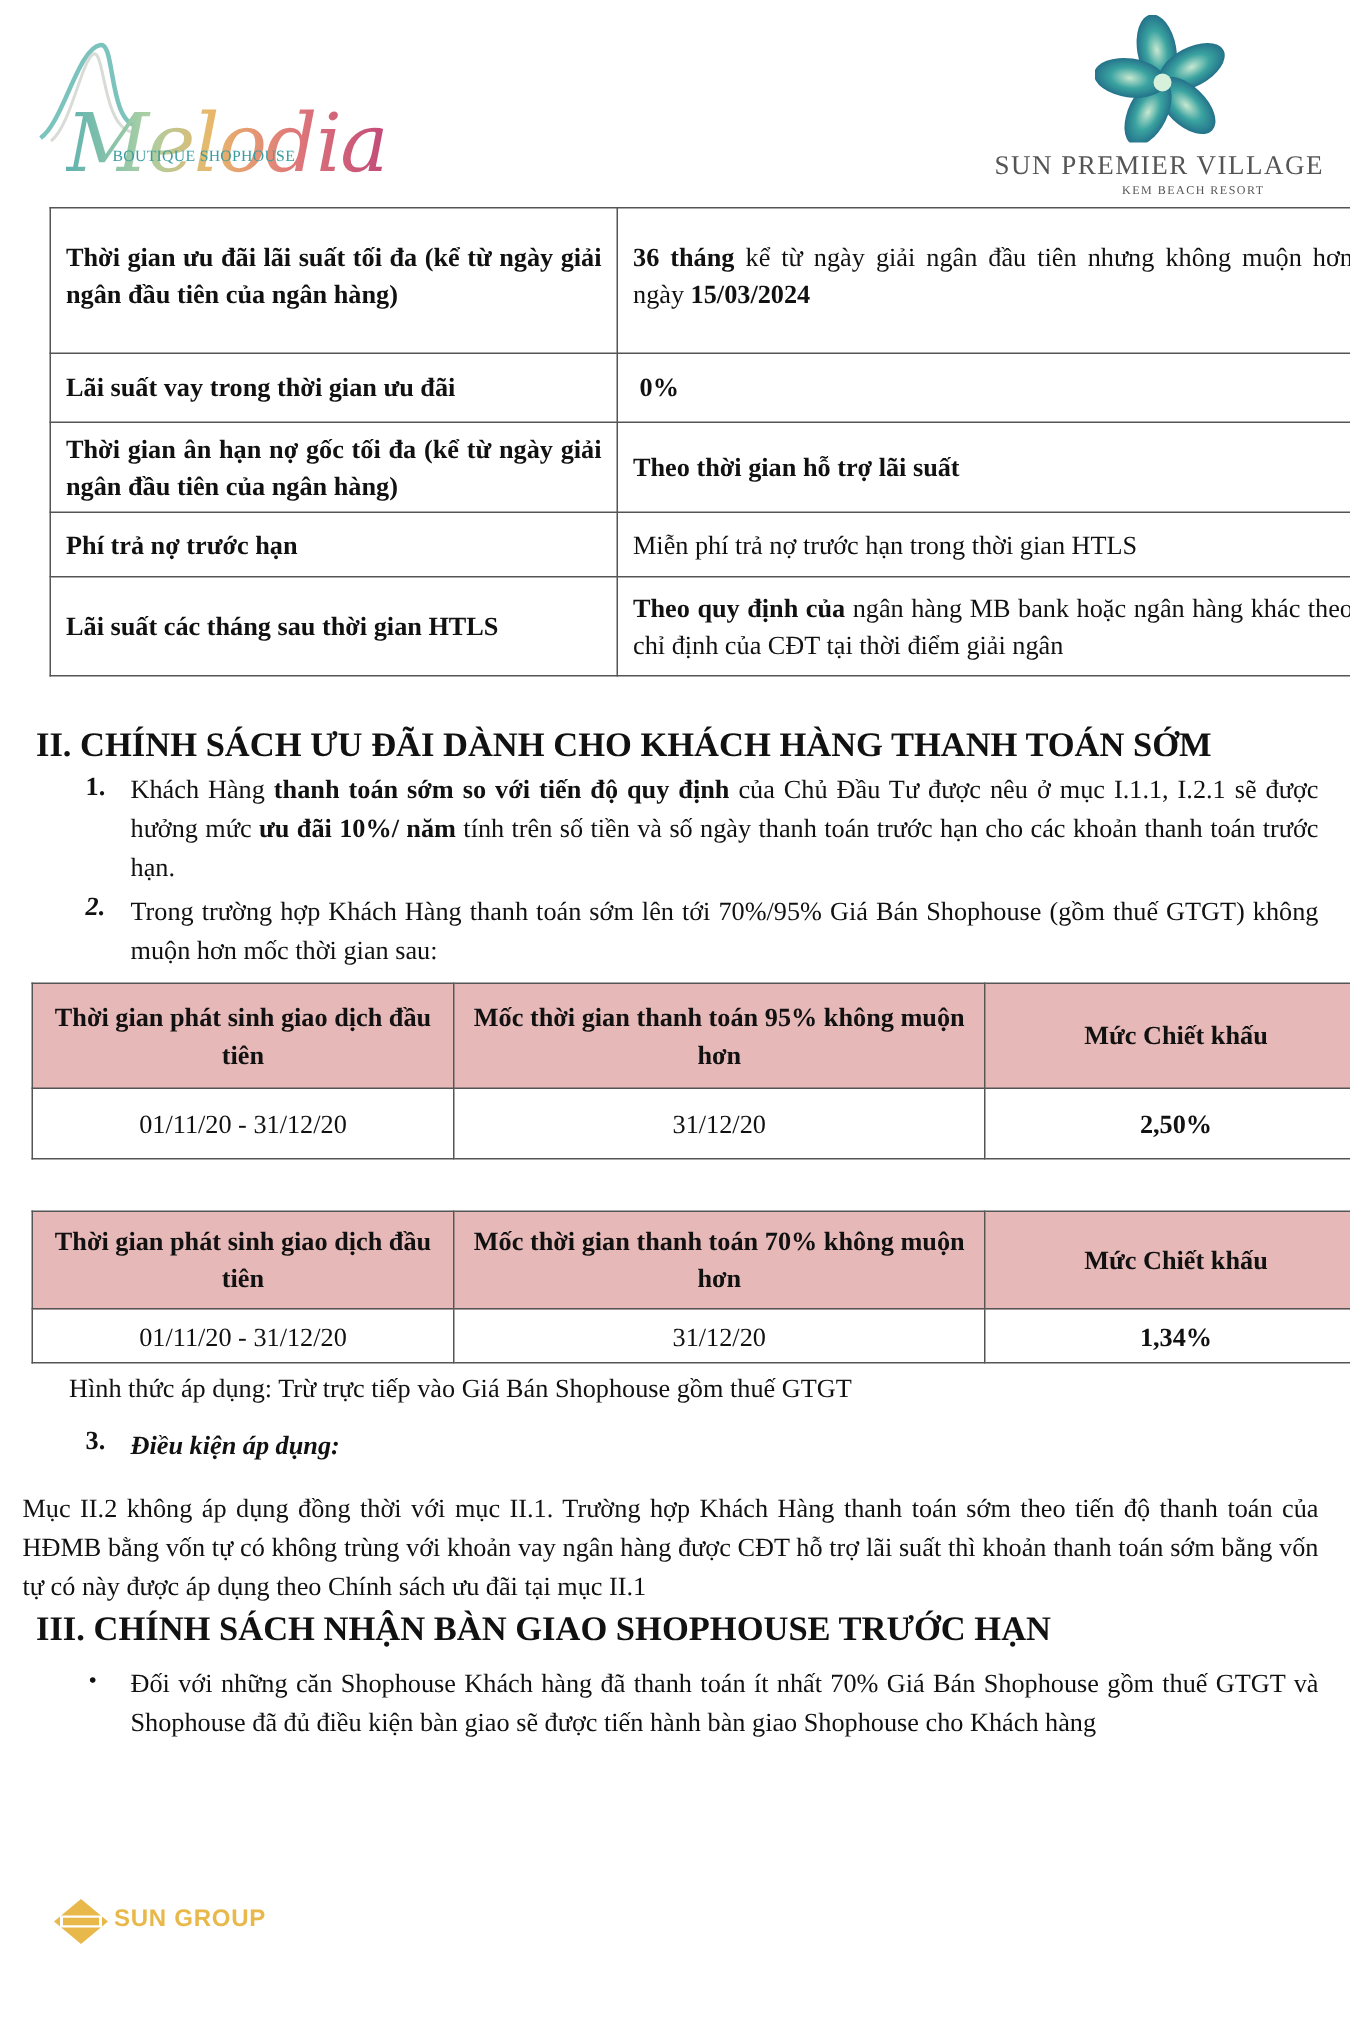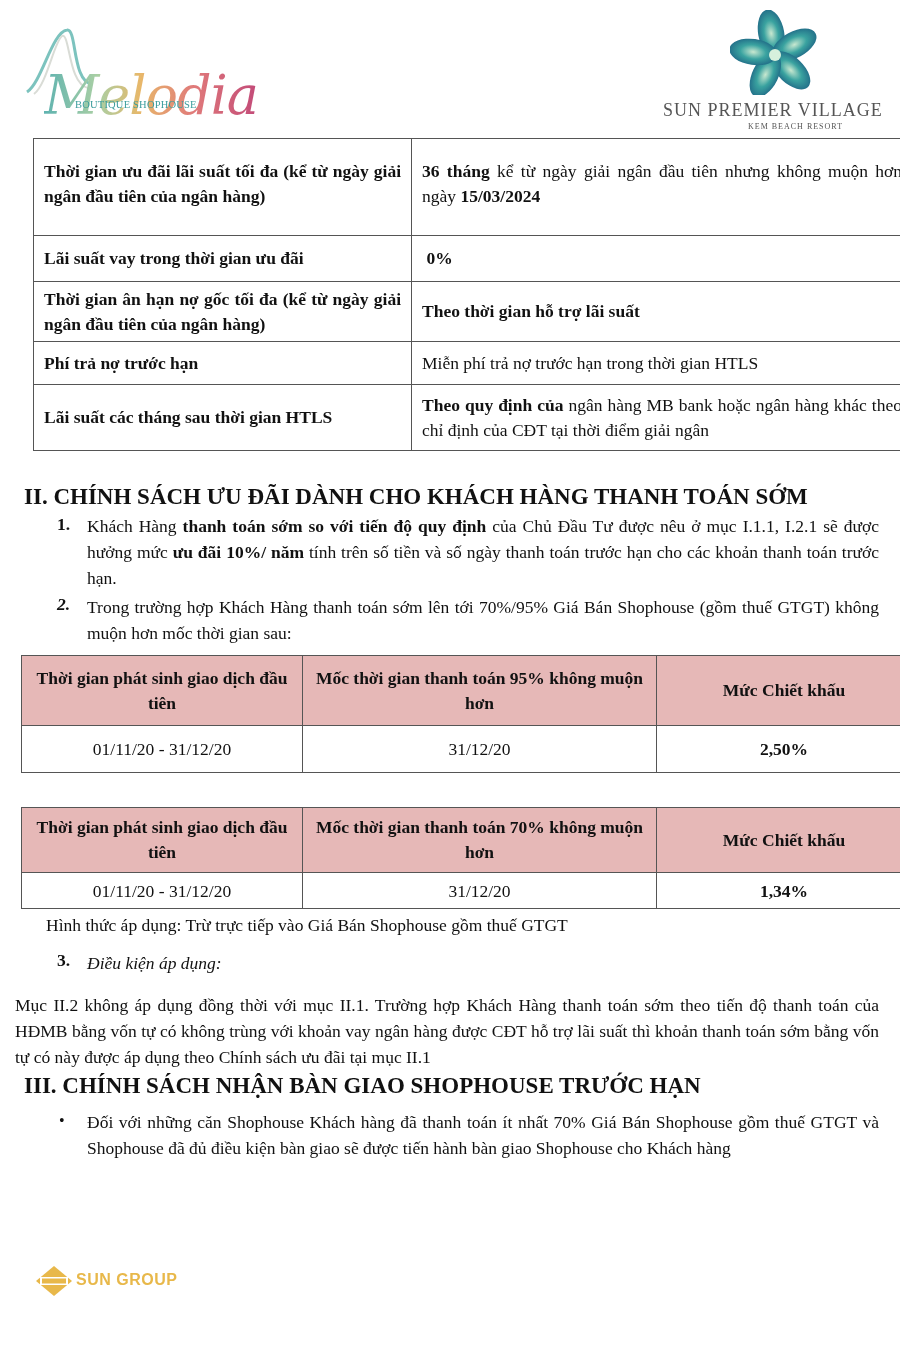--- a/index.html
+++ b/index.html
@@ -165,21 +165,21 @@
     <td>01/11/20 - 31/12/20</td>
     <td>31/12/20</td>
     <td style="font-weight:bold;text-align:center;">1,34%</td>
   </tr>
 </tbody>
   </table>
 
 <div class="para" style="left:46px; top:912px; width:760px;">Hình thức áp dụng: Trừ trực tiếp vào Giá Bán Shophouse gồm thuế GTGT</div>
 
 <span class="num" style="left:57px; top:950px;">3.</span>
-<div class="para" style="left:87px; top:950px; font-weight:normal; font-style:italic;">Điều kiện áp dụng:</div>
+<div class="para" style="left:87px; top:950px; font-weight:bold; font-style:italic;">Điều kiện áp dụng:</div>
 <div class="para" style="left:15px; top:992px; width:864px;">Mục II.2 không áp dụng đồng thời với mục II.1. Trường hợp Khách Hàng thanh toán sớm theo tiến độ thanh toán của HĐMB bằng vốn tự có không trùng với khoản vay ngân hàng được CĐT hỗ trợ lãi suất thì khoản thanh toán sớm bằng vốn tự có này được áp dụng theo Chính sách ưu đãi tại mục II.1</div>
 
 <div class="h2" style="top:1073px;">III. CHÍNH SÁCH NHẬN BÀN GIAO SHOPHOUSE TRƯỚC HẠN</div>
 <span class="bullet">•</span>
 <div class="para" style="left:87px; top:1109px; width:792px;">Đối với những căn Shophouse Khách hàng đã thanh toán ít nhất 70% Giá Bán Shophouse gồm thuế GTGT và Shophouse đã đủ điều kiện bàn giao sẽ được tiến hành bàn giao Shophouse cho Khách hàng</div>
 
 <div class="sungroup">
   <svg width="36" height="30" viewBox="0 0 36 30">
     <polygon points="18,0 36,15 18,30 0,15" fill="#e8b84a"></polygon>
     <rect x="4" y="11" width="28" height="8" fill="#ffffff"></rect>

